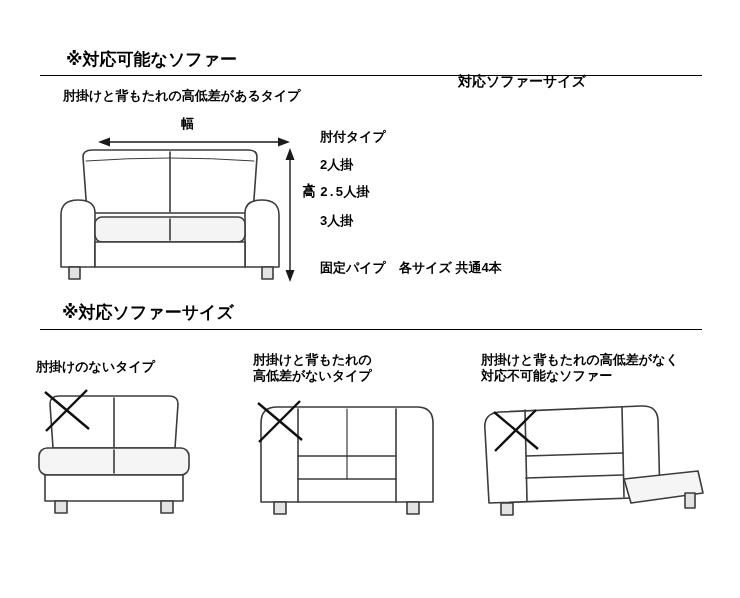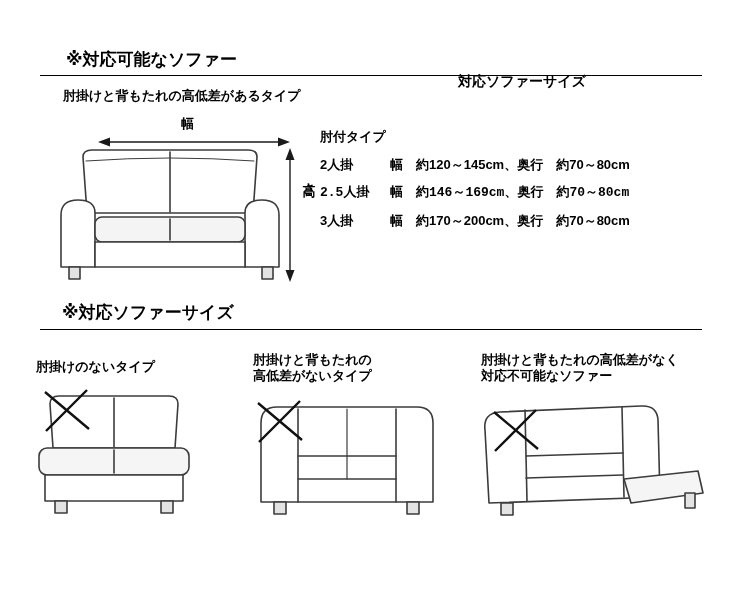--- a/index.html
+++ b/index.html
@@ -91,31 +91,29 @@
   </svg>
 
   <div class="lbl vertical" style="left:301px; top:173px;">高さ</div>
 
   <div class="lbl heading" style="left:458px; top:73px;">対応ソファーサイズ</div>
 
   <div class="lbl" style="left:320px; top:129px;text-align:center;">肘付タイプ</div>
 
   <div class="spec-row" style="left:320px; top:157px;">
     <span class="seat">2人掛</span>
-    <span>幅　約120～145cm、奥行　約70～80cm</span>
   </div>
   <div class="spec-row" style="left:320px; top:185px;font-family:Liberation Mono, monospace;">
     <span class="seat">2.5人掛</span>
-    <span>幅　約146～169cm、奥行　約70～80cm</span>
   </div>
   <div class="spec-row" style="left:320px; top:213px;">
     <span class="seat">3人掛</span>
-    <span>幅　約170～200cm、奥行　約70～80cm</span>
   </div>
 
+  <div class="lbl" style="left:320px; top:260px;">固定パイプ　各サイズ 共通4本</div>
 
   <h2 class="sec-title" style="left:62px; top:301px;">※対応ソファーサイズ</h2>
   <div class="rule" style="left:40px; top:329px; width:662px;"></div>
 
   <div class="lbl" style="left:36px; top:359px;">肘掛けのないタイプ</div>
   <svg class="art" style="left:28px; top:391px;" width="172" height="142" viewBox="0 0 172 142">
     <g stroke="#3c3c3c" stroke-width="1.6" fill="#ffffff" stroke-linejoin="round" stroke-linecap="round">
       <path d="M22,13 Q22,5 31,5 L141,5 Q150,5 150,13 L147,57 L25,57 Z"></path>
       <line x1="86" y1="7" x2="86" y2="56"></line>
       <rect x="11" y="57" width="150" height="27" rx="8" fill="#f5f5f5"></rect>

